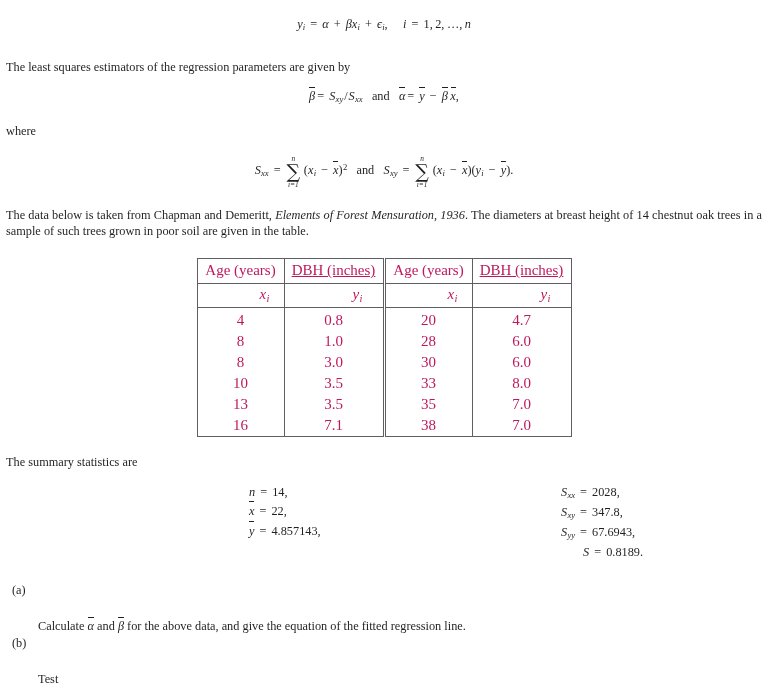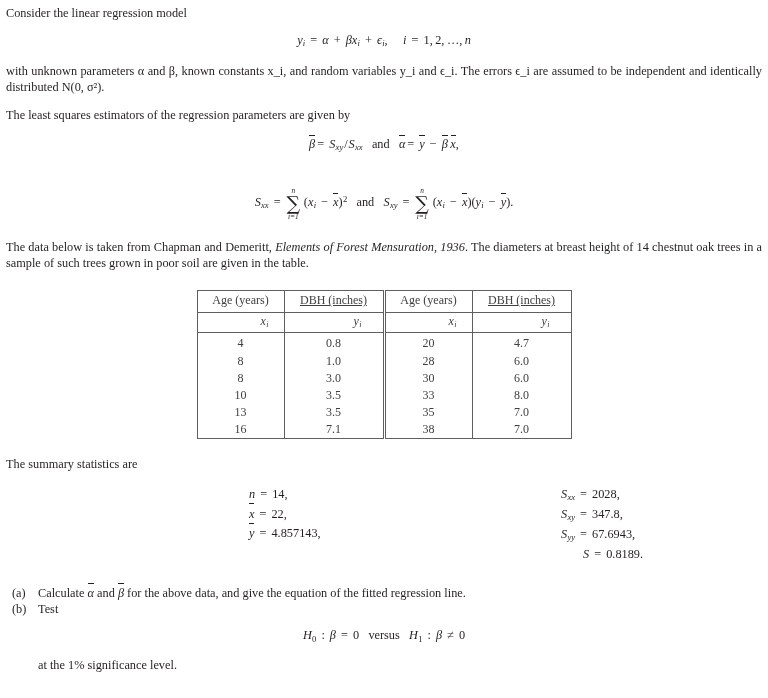--- a/index.html
+++ b/index.html
@@ -101,22 +101,22 @@
     font-style: normal;
   }
 
   
   .table-wrap {
     display: flex;
     justify-content: center;
   }
   table.data {
     border-collapse: collapse;
-    font-size: 12px;
-    color: #404040;
+    font-size: 15px;
+    color: #be185d;
     border: 1px solid #5f5f61;
   }
   table.data th, table.data td {
     text-align: center;
     padding: 1px 0;
     line-height: 1.26;
     font-weight: normal;
   }
   table.data th {
     padding: 2px 0 3px 0;
@@ -142,37 +142,36 @@
   .stats .col-r { padding-left: 24px; }
   .stats .row { white-space: nowrap; }
   .stats .row.indent { padding-left: 22px; }
 
   .qlist { padding: 0 6px; }
   .qitem {
     display: flex;
     line-height: 1.34;
   }
   .qitem .lbl { width: 26px; flex: none; padding-left: 6px; }
-  .qitem .body { flex: 1; }
+  .qitem .body { flex: 1; margin-top: 36px; }
   .subindent { padding-left: 38px; line-height: 1.40; }
   .sp6  { height: 6px; }
   .sp10 { height: 10px; }
   .sp12 { height: 12px; }
   .sp14 { height: 14px; }
   .sp18 { height: 18px; }
   .sp20 { height: 20px; }
 </style>
 </head>
 <body>
 
 <div class="page">
 
   <div class="sp6"></div>
 
-  <p class="para nojust">Consider the linear regression model</p>
 
   <div class="sp10"></div>
 
   <div class="displaymath">
     <span class="math">
       <span class="mi">y</span><span class="sub">i</span>
       <span class="mo">=</span>
       <span class="mi">α</span>
       <span class="mo">+</span>
       <span class="mi">β</span><span class="mi">x</span><span class="sub">i</span>
@@ -180,23 +179,20 @@
       <span class="mi">ϵ</span><span class="sub">i</span><span class="mn">,</span>
       &nbsp;&nbsp;&nbsp;
       <span class="mi">i</span>
       <span class="mo">=</span>
       <span class="mn">1</span><span class="mn">,</span> <span class="mn">2</span><span class="mn">,</span> <span class="mn">…</span><span class="mn">,</span> <span class="mi">n</span>
     </span>
   </div>
 
   <div class="sp14"></div>
 
-  <p class="para">
-    <span>with unknown parameters α and β, known constants x_i, and random variables y_i and ϵ_i. The errors ϵ_i are assumed to be independent and identically distributed N(0, σ²).</span>
-  </p>
 
   <div class="sp12"></div>
 
   <p class="para nojust">The least squares estimators of the regression parameters are given by</p>
 
   <div class="sp12"></div>
 
   <div class="displaymath">
     <span class="math">
       <span class="ovl" style="font-style:italic;">β</span><span class="mo">=</span>
@@ -204,20 +200,21 @@
       &nbsp;&nbsp;<span class="roman">and</span>&nbsp;&nbsp;
       <span class="ovl" style="font-style:italic;">α</span><span class="mo">=</span>
       <span class="ovl"><span class="mi">y</span></span>
       <span class="mo">−</span>
       <span class="ovl" style="font-style:italic;">β</span> <span class="ovl"><span class="mi">x</span></span><span class="mn">,</span>
     </span>
   </div>
 
   <div class="sp18"></div>
 
+  <p class="para nojust">where</p>
 
   <div class="sp14"></div>
 
   <div class="displaymath">
     <span class="math">
       <span class="mi">S</span><span class="sub">xx</span>
       <span class="mo">=</span>
       <span class="sumop"><span class="lim">n</span><span class="big">∑</span><span class="lim bot">i=1</span></span>
       <span class="roman">(</span><span class="mi">x</span><span class="sub">i</span>
       <span class="mo">−</span>

